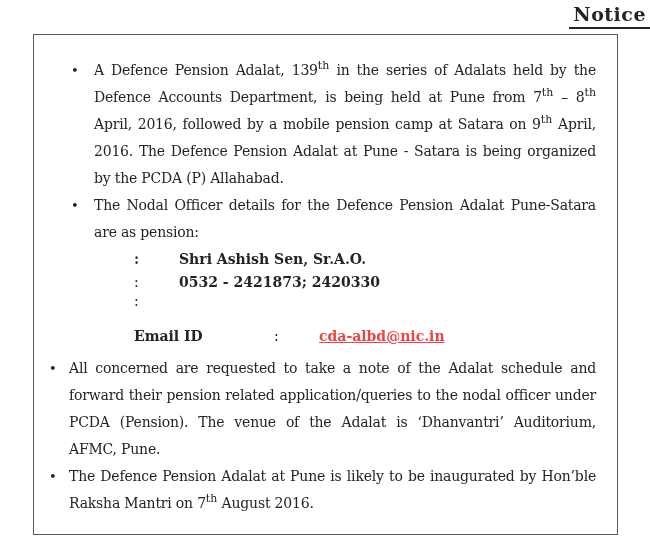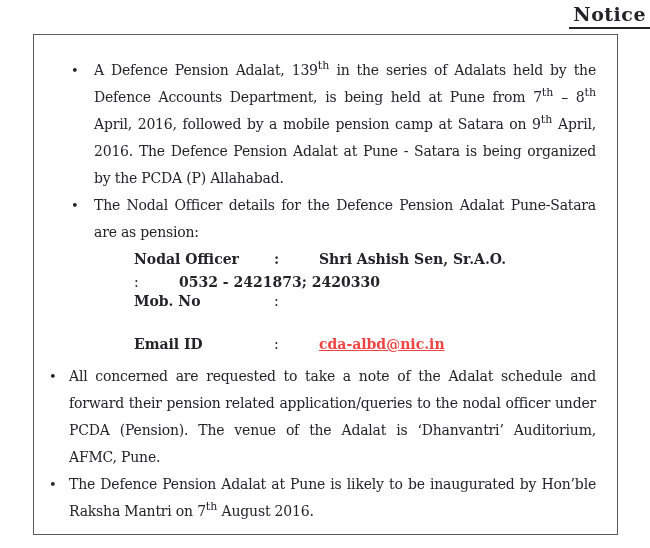--- a/index.html
+++ b/index.html
@@ -44,21 +44,21 @@
 
   sup { font-size: 11px; vertical-align: super; line-height: 0; letter-spacing: 0; }
 
   .contact-table { margin-left: 100px; }
   .crow { display: flex; }
   .crow .lbl { flex: 0 0 140px; font-weight: bold; }
   .crow .col { flex: 0 0 45px; }
   .crow .col.bold { font-weight: bold; }
   .crow .val { flex: 1; font-weight: bold; }
   .row-tight { line-height: 19px; }
-  .row-email { margin-top: 20px; margin-bottom: 5px; align-items: center; }
+  .row-email { margin-top: 12px; margin-bottom: 5px; align-items: center; }
   .email-link {
     color: #ef4444;
     text-decoration: underline;
     cursor: pointer;
   }
 </style>
 </head>
 <body>
 
 <div class="page">
@@ -74,34 +74,32 @@
       <span class="txt"><span>A Defence Pension Adalat, 139</span><sup>th</sup><span> in the series of Adalats held by the Defence Accounts Department, is being held at Pune from 7</span><sup>th</sup><span> – 8</span><sup>th</sup><span> April, 2016, followed by a mobile pension camp at Satara on 9</span><sup>th</sup><span> April, 2016. The Defence Pension Adalat at Pune - Satara is being organized by the PCDA (P) Allahabad.</span></span>
     </div>
 
     <div class="li g1">
       <span class="dot">•</span>
       <span class="txt">The Nodal Officer details for the Defence Pension Adalat Pune-Satara are as pension:</span>
     </div>
 
     <div class="contact-table">
       <div class="crow">
-        <span class="lbl">Nodal Officer</span>
         <span class="col bold">:</span>
         <span class="val">Shri Ashish Sen, Sr.A.O.</span>
       </div>
       <div class="crow">
         <span class="lbl"></span>
         <span class="col"></span>
       </div>
       <div class="crow row-tight">
         <span class="col">:</span>
         <span class="val">0532 - 2421873; 2420330</span>
       </div>
       <div class="crow row-tight">
-        <span class="lbl">Mob. No</span>
         <span class="col">:</span>
       </div>
       <div class="crow row-email">
         <span class="lbl">Email ID</span>
         <span class="col">:</span>
         <span class="val"><span class="email-link">cda-albd@nic.in</span></span>
       </div>
     </div>
 
     <div class="li g2">

